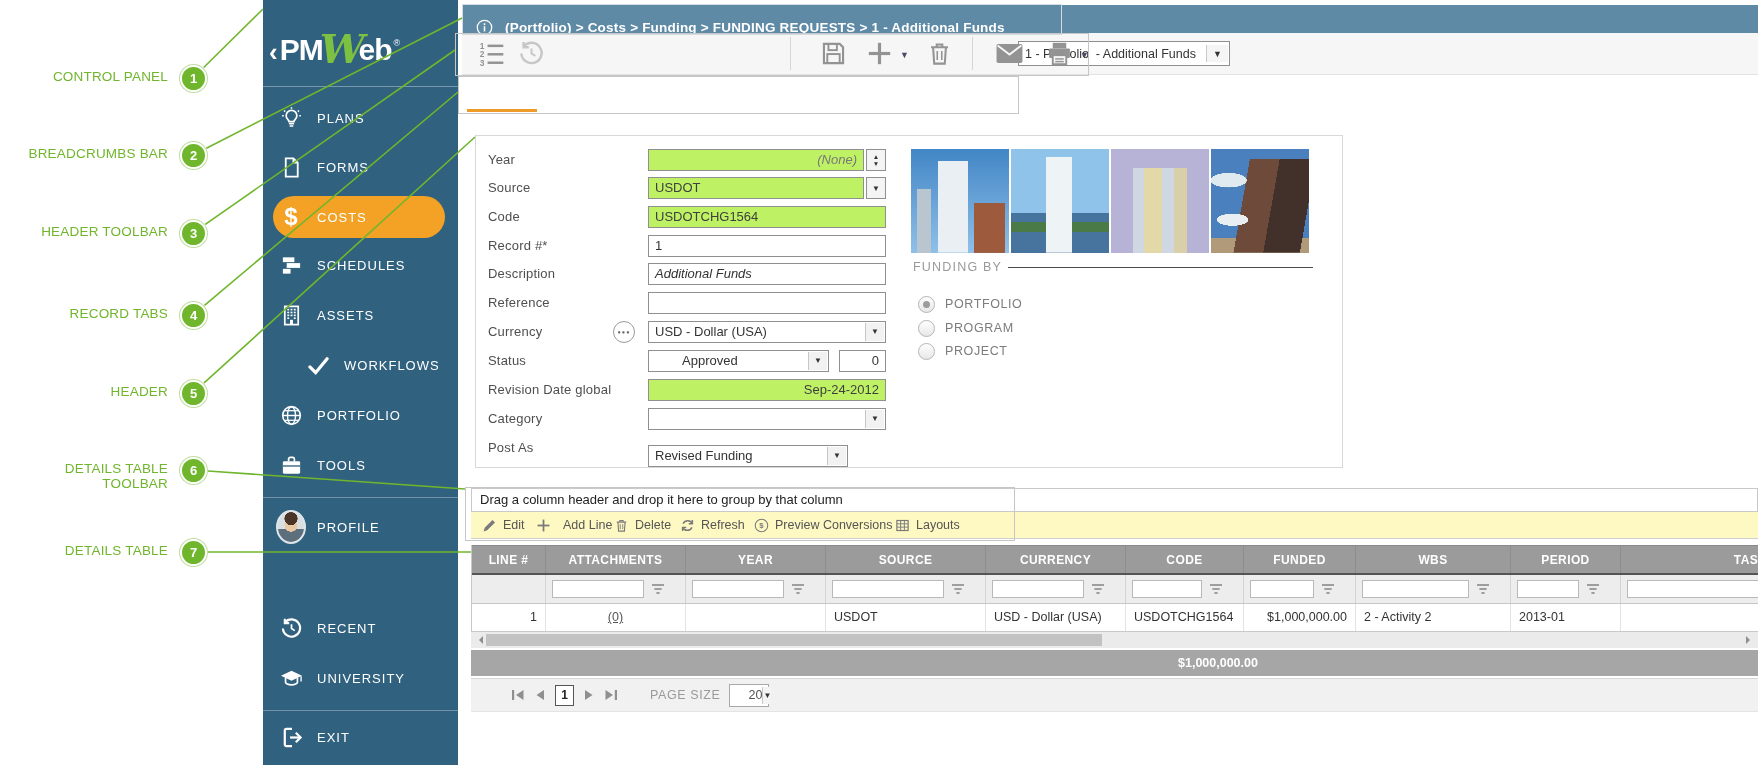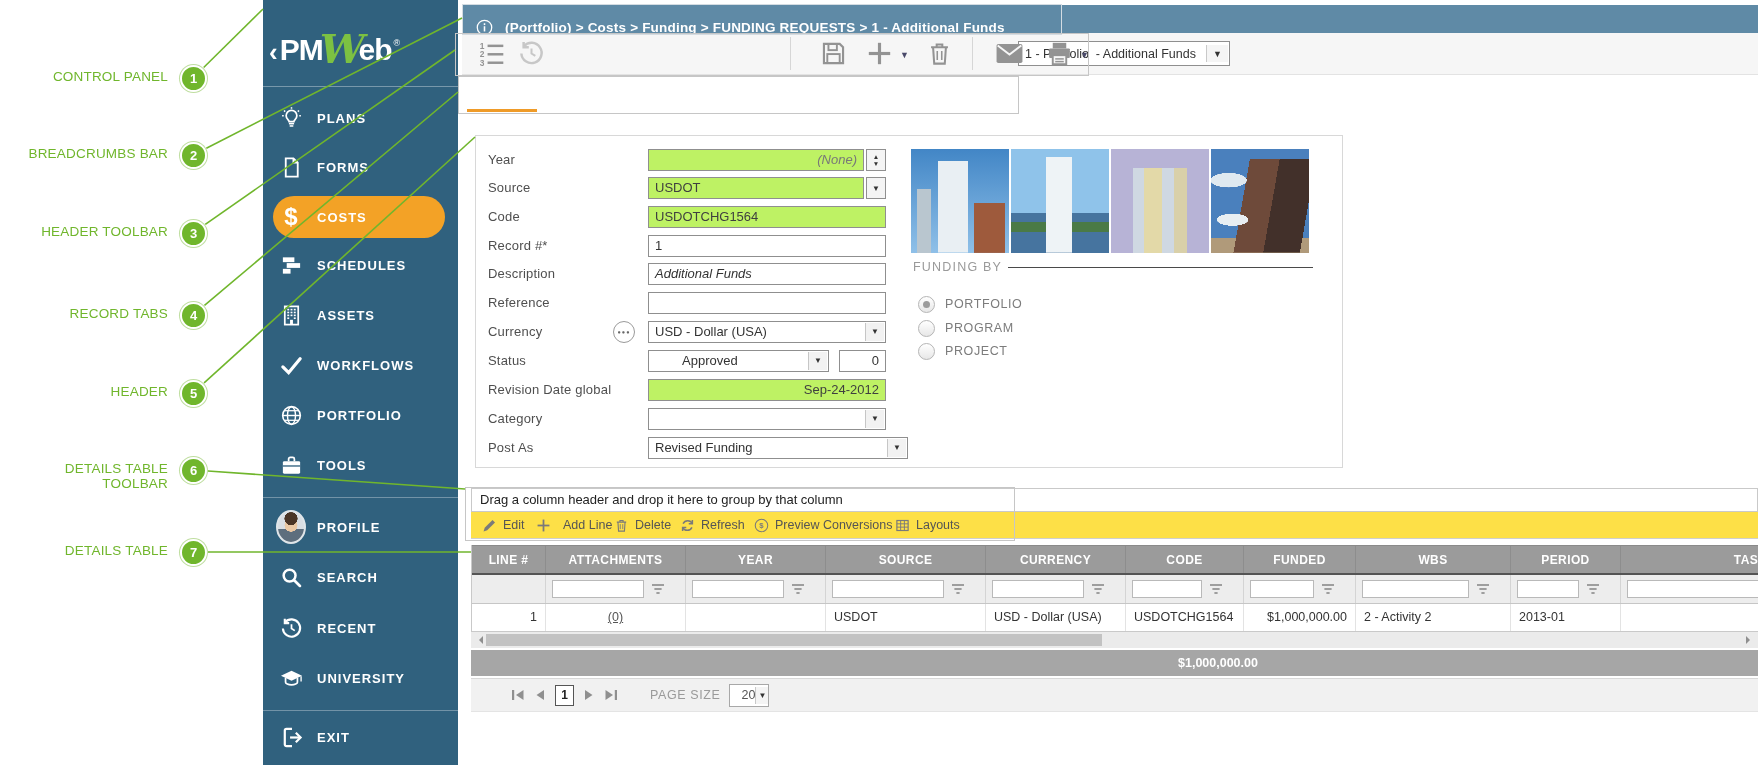--- a/index.html
+++ b/index.html
@@ -20,21 +20,21 @@
   .logo-chev{font-size:26px;font-weight:bold;margin-right:2px;position:relative;top:1px;}
   .logo-pm,.logo-eb{font-size:30px;font-weight:bold;letter-spacing:-1px;}
   .logo-w{font-family:"DejaVu Serif",serif;font-style:italic;font-weight:bold;font-size:40px;color:#7cc142;margin:0 -6px 0 -3px;position:relative;top:3px;}
   .logo-reg{font-size:9px;position:relative;top:-14px;margin-left:2px;}
   .side-divider{position:absolute;left:0;width:100%;height:1px;background:rgba(255,255,255,.32);}
   .nav-item{position:absolute;left:0;width:100%;height:46px;display:flex;align-items:center;cursor:pointer;}
   .nav-pill{position:absolute;left:10px;top:2px;width:172px;height:42px;border-radius:21px;background:#f3a226;}
   .nav-icon{position:relative;width:30px;height:26px;margin-left:13px;display:flex;align-items:center;justify-content:center;color:#fff;}
   .nav-icon svg{width:23px;height:23px;}
   .nav-icon .char{font-size:24px;font-weight:bold;line-height:24px;}
-  .nav-label{position:relative;margin-left:11px;color:#fff;font-size:13px;font-weight:bold;letter-spacing:1px;}
+  .nav-label{position:relative;margin-left:11px;color:#fff;font-size:13px;font-weight:normal;letter-spacing:1px;}
   .avatar{width:34px;height:34px;border-radius:50%;border:2px solid #dfe5e9;box-sizing:border-box;
     background:
       radial-gradient(circle at 50% 22%, #4a3526 0 24%, rgba(0,0,0,0) 25%),
       radial-gradient(circle at 50% 44%, #eac8a4 0 30%, rgba(0,0,0,0) 31%),
       linear-gradient(180deg,#d9dee3 0 58%, #5d6e7d 58% 100%);}
 
   
   #breadcrumb{position:absolute;left:462px;top:5px;width:1296px;height:45px;background:#5f8aa6;display:flex;align-items:center;color:#fff;}
   #breadcrumb .icon{width:17px;height:17px;margin-left:14px;color:#fff;}
   #breadcrumb .icon svg{width:17px;height:17px;display:block;}
@@ -109,21 +109,21 @@
   #funding-label{position:absolute;left:437px;top:124px;font-size:12.5px;color:#9a9a9a;letter-spacing:1.2px;}
   #funding-line{position:absolute;left:532px;top:131px;width:305px;height:1px;background:#4a4a4a;}
   .radio-row{position:absolute;left:442px;display:flex;align-items:center;height:20px;cursor:pointer;}
   .radio{width:17px;height:17px;border-radius:50%;border:1px solid #b5b5b5;background:linear-gradient(180deg,#fff,#e7e7e7);position:relative;box-sizing:border-box;}
   .radio.sel::after{content:"";position:absolute;left:4px;top:4px;width:7px;height:7px;border-radius:50%;background:#9c9c9c;}
   .radio-label{margin-left:10px;font-size:12.5px;color:#7c7c7c;letter-spacing:.6px;}
 
   
   #drag-bar{position:absolute;left:471px;top:488px;width:1287px;height:24px;background:#fff;border:1px solid #c9c9c9;box-sizing:border-box;
     font-size:13px;color:#222;line-height:22px;padding-left:8px;}
-  #details-toolbar{position:absolute;left:471px;top:512px;width:1287px;height:27px;background:#fde047;border-bottom:1px solid #cfcfcf;box-sizing:border-box;}
+  #details-toolbar{position:absolute;left:471px;top:512px;width:1287px;height:27px;background:#fef9c3;border-bottom:1px solid #cfcfcf;box-sizing:border-box;}
   .dt-btn{position:absolute;top:0;height:26px;display:flex;align-items:center;gap:6px;font-size:12.5px;color:#555;cursor:pointer;}
   .dt-btn .icon{width:15px;height:15px;color:#7a7a7a;}
   .dt-btn .icon svg{width:15px;height:15px;display:block;}
 
   #table{position:absolute;left:471px;top:545px;width:1287px;overflow:hidden;border-left:1px solid #c9c9c9;}
   .t-hrow{display:flex;height:27px;background:#9b9b9b;border-top:1px solid #8a8a8a;border-bottom:2px solid #545454;width:1509px;}
   .t-hcell{box-sizing:border-box;border-right:1px solid #8d8d8d;color:#fff;font-size:12px;font-weight:bold;letter-spacing:.4px;
     display:flex;align-items:center;justify-content:center;white-space:nowrap;overflow:hidden;cursor:pointer;}
   .t-frow{display:flex;height:28px;background:#ededed;border-bottom:1px solid #c6c6c6;width:1509px;}
   .t-fcell{box-sizing:border-box;border-right:1px solid #d4d4d4;display:flex;align-items:center;padding-left:6px;gap:7px;}
@@ -144,21 +144,21 @@
   #total-val{position:absolute;left:647px;width:200px;text-align:center;color:#fff;font-size:12.5px;font-weight:bold;line-height:26px;}
 
   #pager{position:absolute;left:471px;top:678px;width:1287px;height:34px;background:#f1f1f1;border-top:1px solid #d8d8d8;border-bottom:1px solid #e4e4e4;
     box-sizing:border-box;display:flex;align-items:center;}
   #pager-buttons{display:flex;align-items:center;gap:8px;margin-left:40px;}
   .pg-btn{width:14px;height:14px;color:#8f8f8f;cursor:pointer;}
   .pg-btn svg{width:14px;height:14px;display:block;}
   .pg-box{width:17px;height:19px;border:1px solid #555;background:#fff;font-size:12px;color:#222;display:flex;align-items:center;justify-content:center;font-weight:bold;}
   .pg-label{margin-left:32px;font-size:12.5px;color:#9a9a9a;letter-spacing:.6px;}
   .pg-select{margin-left:9px;width:40px;height:23px;border:1px solid #a8a8a8;background:#fff;display:flex;align-items:center;box-sizing:border-box;cursor:pointer;}
-  .pg-select .v{flex:1;text-align:left;padding-left:11px;font-size:12.5px;color:#555;}
+  .pg-select .v{flex:1;text-align:left;padding-left:18px;font-size:12.5px;color:#555;}
   .pg-select .a{width:16px;height:17px;border-left:1px solid #c9c9c9;background:#f4f4f4;display:flex;align-items:center;justify-content:center;font-size:8px;color:#333;}
 </style>
 </head>
 <body>
 
 <div id="page">
 
   <svg id="ann-lines">
       <line x1="203.6826317572375" y1="67.4699772678659" x2="263" y2="9" stroke="#70b62c" stroke-width="1.6"></line>
       <line x1="206.3663507668041" y1="148.1926020258284" x2="462" y2="18" stroke="#70b62c" stroke-width="1.6"></line>
@@ -253,21 +253,21 @@
               <rect x="11" y="11" width="2" height="1.7"></rect>
               <rect x="14.4" y="11" width="2" height="1.7"></rect>
               <rect x="7.6" y="14" width="2" height="1.7"></rect>
               <rect x="14.4" y="14" width="2" height="1.7"></rect>
               <rect x="10.5" y="16.5" width="3" height="5"></rect>
             </g>
           </svg>
         </span>
         <span class="nav-label">ASSETS</span>
       </div>
-      <div class="nav-item" style="top: 342px;">
+      <div class="nav-item" style="top: 342px; margin-left: 27px;">
         <span class="nav-icon">
           <svg viewBox="0 0 24 24">
             <path d="M3 13.5l6 6L21 5" fill="none" stroke="currentColor" stroke-width="3.4" stroke-linecap="round"></path>
           </svg>
         </span>
         <span class="nav-label">WORKFLOWS</span>
       </div>
       <div class="nav-item" style="top: 392px;">
         <span class="nav-icon">
           <svg viewBox="0 0 24 24">
@@ -288,29 +288,20 @@
             <line x1="3" y1="12.5" x2="21" y2="12.5" stroke="#30617e" stroke-width="1.4"></line>
           </svg>
         </span>
         <span class="nav-label">TOOLS</span>
       </div>
       <div class="nav-item" style="top: 504px;">
         <span class="nav-icon">
           <span class="avatar"></span>
         </span>
         <span class="nav-label">PROFILE</span>
-      </div>
-      <div class="nav-item" style="top: 554px;">
-        <span class="nav-icon">
-          <svg viewBox="0 0 24 24">
-            <circle cx="10" cy="10" r="6.2" fill="none" stroke="currentColor" stroke-width="2.6"></circle>
-            <line x1="14.8" y1="14.8" x2="20.8" y2="20.8" stroke="currentColor" stroke-width="2.8" stroke-linecap="round"></line>
-          </svg>
-        </span>
-        <span class="nav-label">SEARCH</span>
       </div>
       <div class="nav-item" style="top: 605px;">
         <span class="nav-icon">
           <svg viewBox="0 0 24 24">
             <path d="M5.2 5.6A9 9 0 1 1 3 12" fill="none" stroke="currentColor" stroke-width="2.2"></path>
             <path d="M5 1.8v4.6h4.6" fill="none" stroke="currentColor" stroke-width="2.2"></path>
             <path d="M12 7.5V12l3.4 2.2" fill="none" stroke="currentColor" stroke-width="1.8"></path>
           </svg>
         </span>
         <span class="nav-label">RECENT</span>
@@ -471,21 +462,21 @@
         <div class="f-box disabled r" style="left: 172px; width: 238px;">Sep-24-2012</div>
       </div>
       <div class="f-row" style="top: 272px;">
         <span class="f-label">Category</span>
         <div class="f-box" style="left: 172px; width: 238px;">
           <span class="arrow-in">▼</span>
         </div>
       </div>
       <div class="f-row" style="top: 301px;">
         <span class="f-label">Post As</span>
-        <div class="f-box" style="left: 172px; width: 260px;">Revised Funding<span class="arrow-in">▼</span></div>
+        <div class="f-box" style="left: 172px; width: 200px; margin-top: 8px;">Revised Funding<span class="arrow-in">▼</span></div>
       </div>
       <div class="radio-row" style="top: 158px;">
         <span class="radio sel"></span>
         <span class="radio-label">PORTFOLIO</span>
       </div>
       <div class="radio-row" style="top: 182px;">
         <span class="radio"></span>
         <span class="radio-label">PROGRAM</span>
       </div>
       <div class="radio-row" style="top: 205px;">

